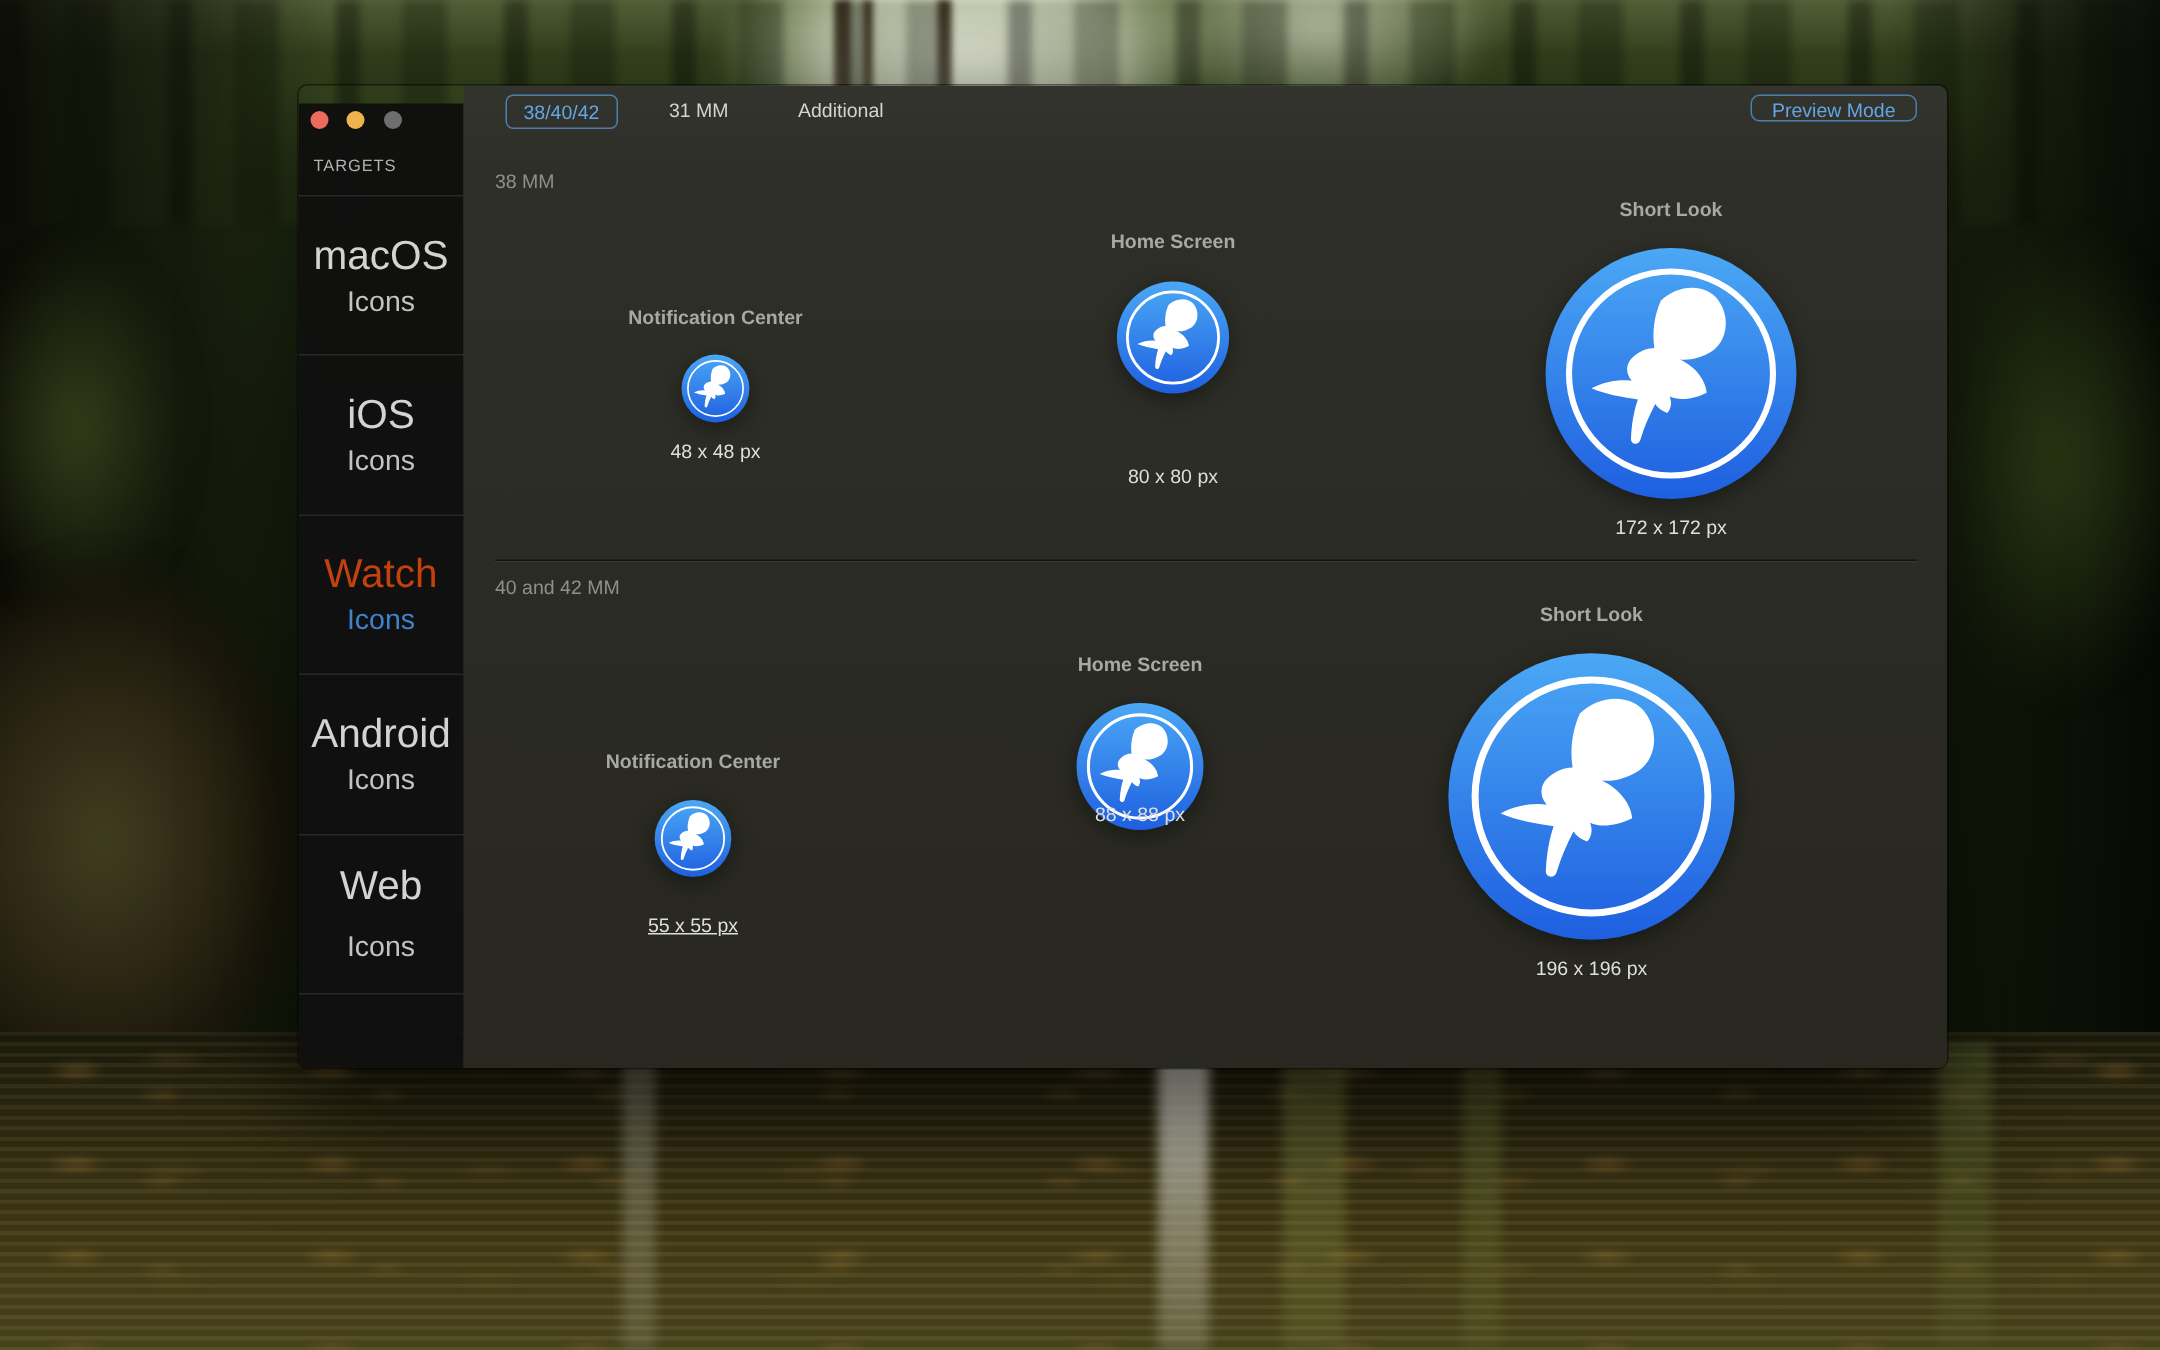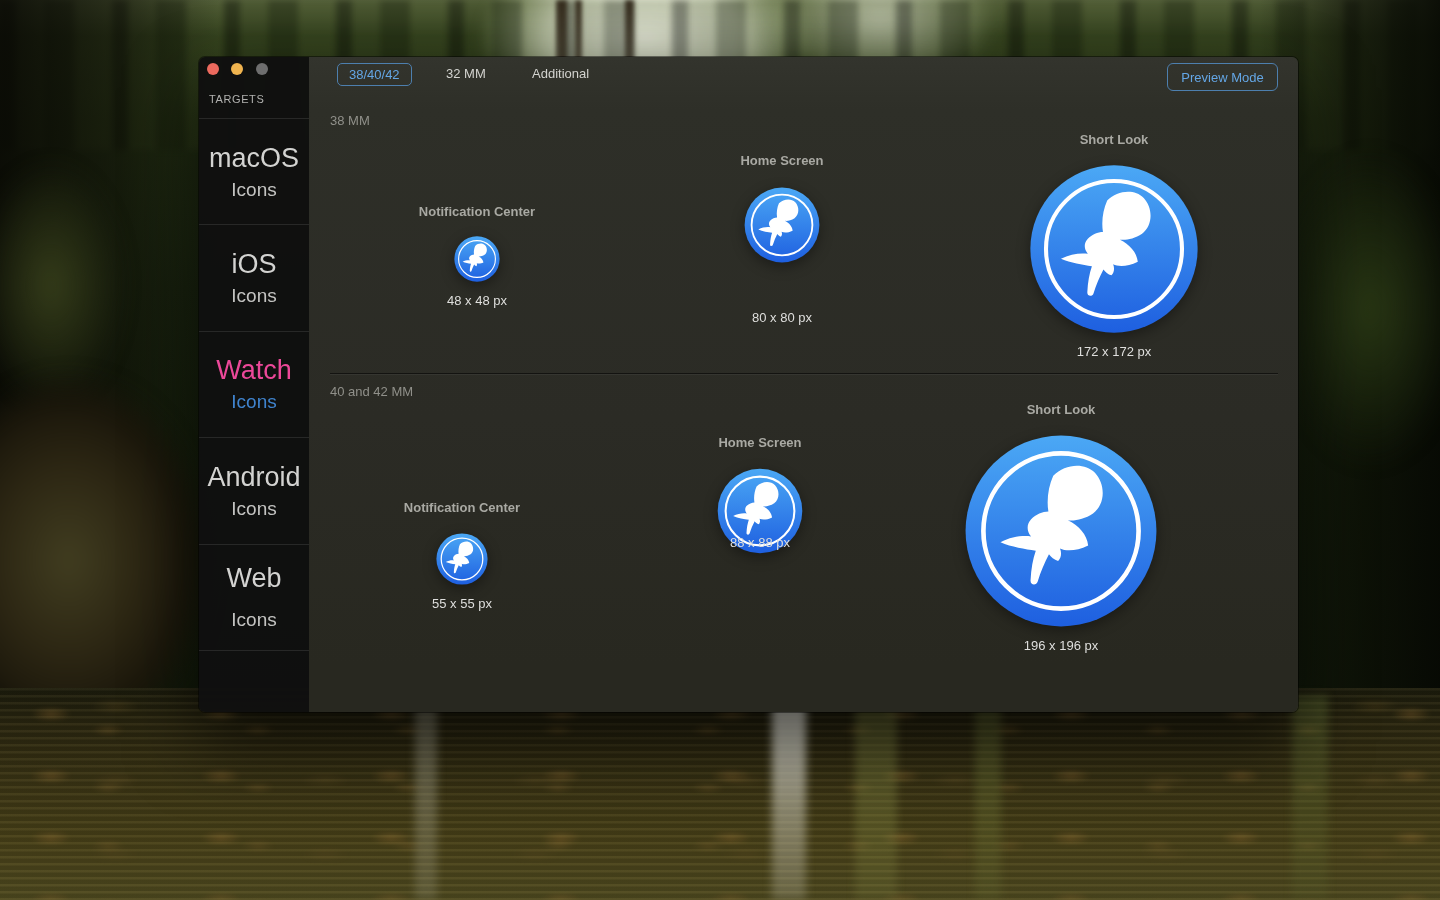--- a/index.html
+++ b/index.html
@@ -56,65 +56,65 @@
   .r4 { left:975px; top:695px; width:26px; height:205px;
     background:linear-gradient(180deg, rgba(150,168,80,0.3), rgba(130,148,72,0.12)); }
   .r5 { left:1292px; top:695px; width:36px; height:205px;
     background:linear-gradient(180deg, rgba(118,138,66,0.32), rgba(100,120,58,0.12)); }
 
   
   .window { position:absolute; left:199px; top:57px; width:1099px; height:655px;
     border-radius:6px; overflow:hidden;
     box-shadow:0 30px 70px rgba(0,0,0,0.65), 0 0 0 1px rgba(0,0,0,0.45); }
 
-  .sidebar { position:absolute; left:0; top:0; width:110px; height:100%;
+  .sidebar { position:absolute; left:0; top:12px; width:110px; height:100%;
     background:rgba(15,15,15,0.97);text-decoration:underline; }
   .traffic { position:absolute; top:4px; left:8px; height:13px; }
   .tl { display:inline-block; width:12px; height:12px; border-radius:50%; margin-right:8px; }
   .tl-close { background:#ec6a5e; } .tl-min { background:#f0b44f; } .tl-zoom { background:#6e6e6e; }
   .sidebar-title { position:absolute; top:36px; left:10px; font-size:11px; letter-spacing:0.6px;
     color:#b2b2b0; font-weight:500; }
   .side-items { position:absolute; top:61px; left:0; right:0; }
   .side-item { height:105.4px; border-top:1px solid rgba(255,255,255,0.1);
     display:flex; flex-direction:column; align-items:center; justify-content:center; gap:5px; cursor:default; }
   .side-item:last-child { border-bottom:1px solid rgba(255,255,255,0.1);gap:15px; }
   .side-label { font-size:27px; color:#d3d3d1; white-space:nowrap; }
   .side-sub { font-size:19px; color:#c3c3c1; }
-  .side-item.selected .side-label { color:#ec4899; }
+  .side-item.selected .side-label { color:#c2410c; }
   .side-item.selected .side-sub { color:#3f83cd; }
 
   .main { position:absolute; left:110px; top:0; right:0; bottom:0;
     background:linear-gradient(180deg,#33342d 0%,#2e2f28 8%,#2b2b25 55%,#282820 93%); }
 
   .tab { position:absolute; top:6px; height:21px; line-height:21px; font-size:13px;
     color:#d3d3cf; font-weight:500; white-space:nowrap; cursor:default;text-align:right; }
   .tab-selected { border:1px solid #4d7fae; border-radius:5px; padding:0 11px; color:#64a6e5;
     box-sizing:content-box; left:28px; }
   .tab-44 { left:137px; } .tab-additional { left:223px; }
-  .preview-btn { position:absolute; top:6px; left:858px; width:111px; height:28px;
+  .preview-btn { position:absolute; top:6px; left:858px; width:111px; height:18px;
     border:1px solid #4d7fae; border-radius:6px; background:transparent;
     color:#64a6e5; font-size:13px; line-height:19px; text-align:center; box-sizing:border-box;
     font-family:"Liberation Sans", sans-serif; padding:0; cursor:default; }
 
   .section-title { position:absolute; left:21px; font-size:13px; color:#90908a; white-space:nowrap; }
   .st1 { top:56px; } .st2 { top:327px; }
   .divider { position:absolute; left:21px; top:316px; width:948px; height:1px;
     background:rgba(0,0,0,0.55); box-shadow:0 1px 0 rgba(255,255,255,0.05); }
 
   .slot-name { position:absolute; transform:translateX(-50%); font-size:13px; font-weight:bold;
     color:#a9a9a3; white-space:nowrap; }
   .slot-size { position:absolute; transform:translateX(-50%); font-size:13px;
     color:#dfdfdd; white-space:nowrap; }
   .slot-icon { position:absolute; transform:translateX(-50%);
     filter:drop-shadow(0 4px 7px rgba(0,0,0,0.38)); }
 
   .n1a{left:168px;top:147px;} .i1a{left:168px;top:179px;} .z1a{left:168px;top:236px;}
   .n1b{left:473px;top:96px;}  .i1b{left:473px;top:130px;} .z1b{left:473px;top:217px;margin-top:36px;}
   .n1c{left:805px;top:75px;}  .i1c{left:805px;top:107px;} .z1c{left:805px;top:287px;}
-  .n2a{left:153px;top:443px;} .i2a{left:153px;top:476px;} .z2a{left:153px;top:539px;}
+  .n2a{left:153px;top:443px;} .i2a{left:153px;top:476px;} .z2a{left:153px;top:552px;text-decoration:underline;}
   .n2b{left:451px;top:378px;} .i2b{left:451px;top:411px;} .z2b{left:451px;top:478px;}
   .n2c{left:752px;top:345px;} .i2c{left:752px;top:377px;} .z2c{left:752px;top:581px;}
 
   .footer { position:absolute; left:0; right:0; top:611px; height:44px;
     background:#21211f; border-top:1px solid rgba(0,0,0,0.55);
     box-shadow:inset 0 1px 0 rgba(255,255,255,0.04); }
   .footer-link { position:absolute; top:13px; transform:translateX(-50%);
     font-size:14px; color:#439bd9; white-space:nowrap; cursor:pointer; }
   .fl1 { left:422px; } .fl2 { left:620px; }
 
@@ -194,21 +194,21 @@
         <div class="side-item">
           <div class="side-label">Web</div>
           <div class="side-sub">Icons</div>
         </div>
       </div>
     </aside>
 
     <div class="main">
 
       <div class="tab tab-selected">38/40/42</div>
-      <div class="tab tab-44">32 MM</div>
+      <div class="tab tab-44">31 MM</div>
       <div class="tab tab-additional">Additional</div>
       <button class="preview-btn">Preview Mode</button>
 
       <div class="section-title st1">38 MM</div>
 
       <div class="slot-name n1a">Notification Center</div>
       <svg class="slot-icon i1a" viewBox="0 0 100 100" width="46" height="46">
           <use href="#feather-sym"></use>
         </svg>
       <div class="slot-size z1a">48 x 48 px</div>

